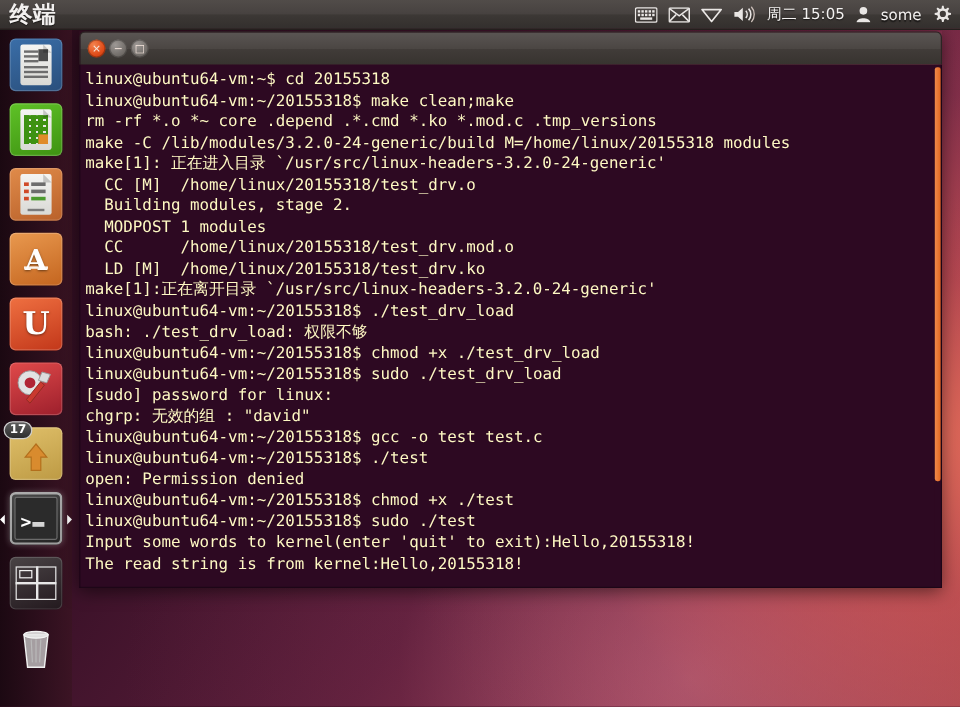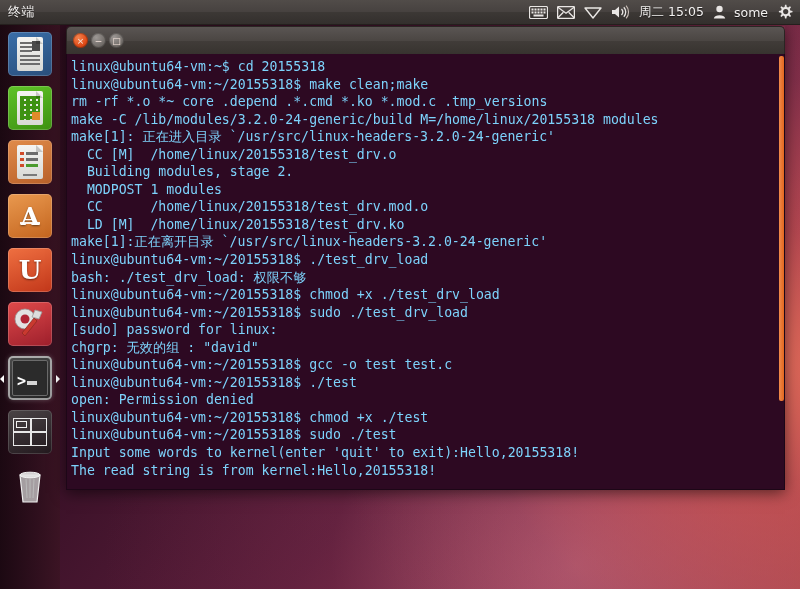--- a/index.html
+++ b/index.html
@@ -20,21 +20,21 @@
   }
 
   
   #panel {
     position:absolute; left:0; top:0; width:800px; height:25px;
     background:linear-gradient(180deg,#514c49 0%,#474240 48%,#3c3835 52%,#332f2d 100%);
     display:flex; align-items:center; z-index:40;
     border-bottom:1px solid #241f1d;
   }
   #panel-title {
-    color:#f2f0ef; font-size:13px; font-weight:normal;
+    color:#f2f0ef; font-size:19px; font-weight:bold;
     margin-left:8px; letter-spacing:0.5px;
     text-shadow:0 1px 1px rgba(0,0,0,0.6);
   }
   #tray { margin-left:auto; display:flex; align-items:center; gap:9px; padding-right:7px; }
   .tray-item { display:flex; align-items:center; height:25px; }
   .tray-icon svg { display:block; }
   .tray-text { color:#f3f1f0; font-size:12.5px; text-shadow:0 1px 1px rgba(0,0,0,0.6); white-space:nowrap; }
 
   
   #launcher {
@@ -113,21 +113,21 @@
     height:436px; width:100%;
     background:#2d0922;
     border:1px solid #1d0617; border-top:none;
     overflow:hidden;
   }
   #term-text {
     padding:4px 0 0 4px;
     font-family:"DejaVu Sans Mono","Liberation Mono",monospace;
     font-size:13.2px;
     line-height:17.55px;
-    color:#7dd3fc;
+    color:#fef9c3;
     white-space:pre;
     letter-spacing:0px;
   }
   #scrollbar {
     position:absolute; right:0; top:0; width:5px; height:100%;
     background:#2d0922;
   }
   #scroll-thumb {
     position:absolute; right:0; top:2px; width:5px; height:345px;
     background:linear-gradient(90deg,#f08a4b 0%,#e2671f 100%);
@@ -283,20 +283,28 @@
         <g fill="#e2e2e2" stroke="#9a9a9a" stroke-width="0.8">
           <circle cx="17" cy="17" r="10"></circle>
         </g>
         <circle cx="17" cy="17" r="4.5" fill="#b02535"></circle>
         <path d="M27 8 L34 10 L31 17 L24 15 Z" fill="#dcdcdc" stroke="#9a9a9a" stroke-width="0.8"></path>
         <path d="M26 16 L14 31 L17 34 L29 19 Z" fill="#c9392f" stroke="#8e2a21" stroke-width="0.8"></path>
       </svg>
     </div>
   </div>
 
+  <div class="launcher-item">
+    <div class="badge">17</div>
+    <div class="licon ic-upd">
+      <svg width="44" height="44" viewBox="0 0 44 44" style="position:absolute;left:0;top:0">
+        <path d="M22 14 L31 25 L26 25 L26 36 L18 36 L18 25 L13 25 Z" fill="#d98b2e" stroke="#b36f1c" stroke-width="1"></path>
+      </svg>
+    </div>
+  </div>
 
   <div class="launcher-item">
     <div class="pip-l"></div>
     <div class="pip-r"></div>
     <div class="licon ic-term">
       <div style="position:absolute;left:4px;top:4px;right:4px;bottom:4px;background:#2b2b2b;border:1px solid #6b6b6b;border-radius:2px"></div>
       <div style="position:absolute;left:9px;top:16px;color:#fff;font-family:'DejaVu Sans Mono',monospace;font-size:15px;font-weight:bold">&gt;</div>
       <div style="position:absolute;left:19px;top:25px;width:10px;height:4px;background:#d5d5d5"></div>
     </div>
   </div>

